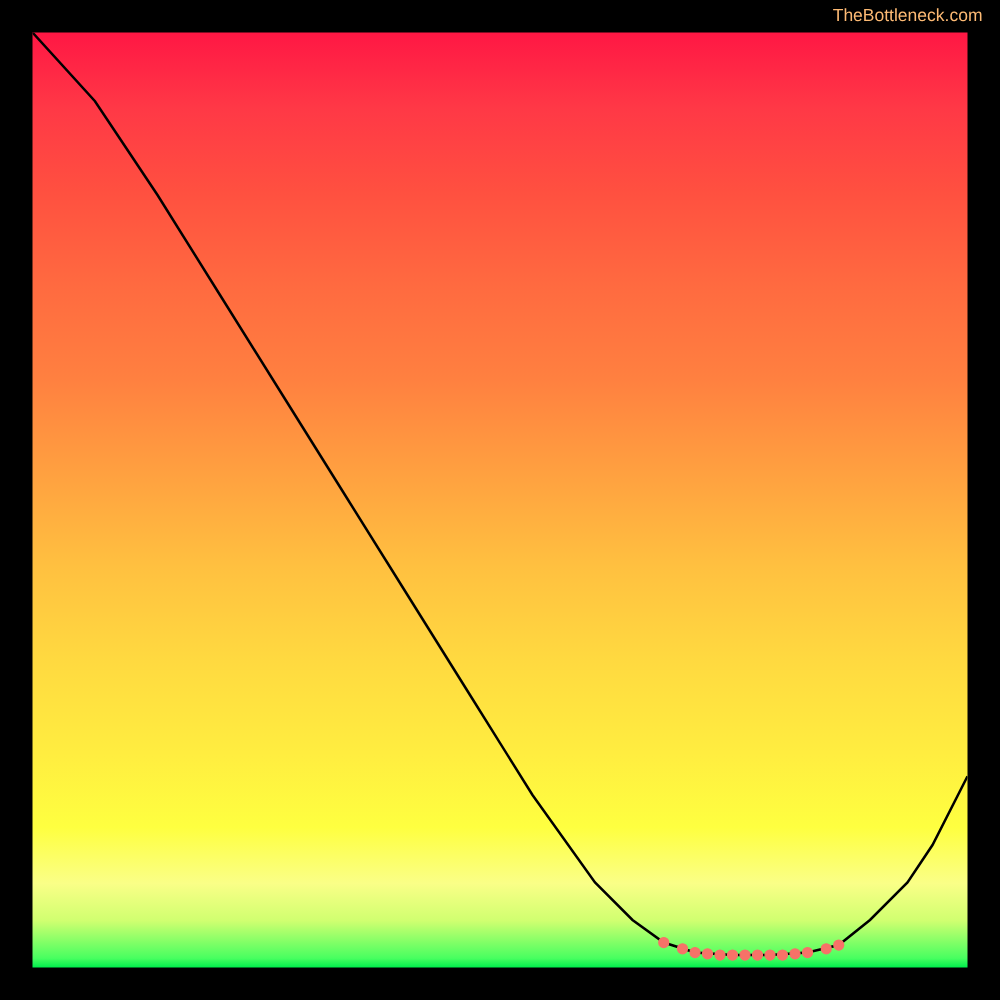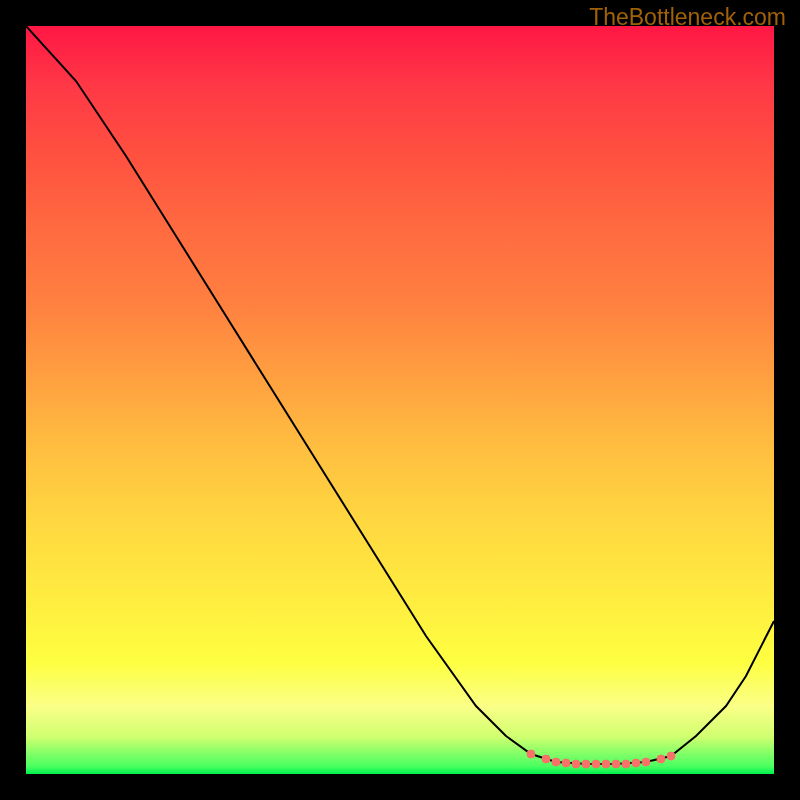--- a/index.html
+++ b/index.html
@@ -7,22 +7,22 @@
       width: 800px;
       height: 800px;
       background: #000000;
       position: relative;
       font-family: Arial, sans-serif;
     }
     .attribution {
       position: absolute;
       top: 4px;
       right: 14px;
-      color: #a16207;
-      font-size: 23px;
+      color: #fdba74;
+      font-size: 14px;
       font-weight: normal;
     }
     .chart-area {
       position: absolute;
       top: 26px;
       left: 26px;
       width: 748px;
       height: 748px;
       background: linear-gradient(to bottom,
         #ff1744 0%,

